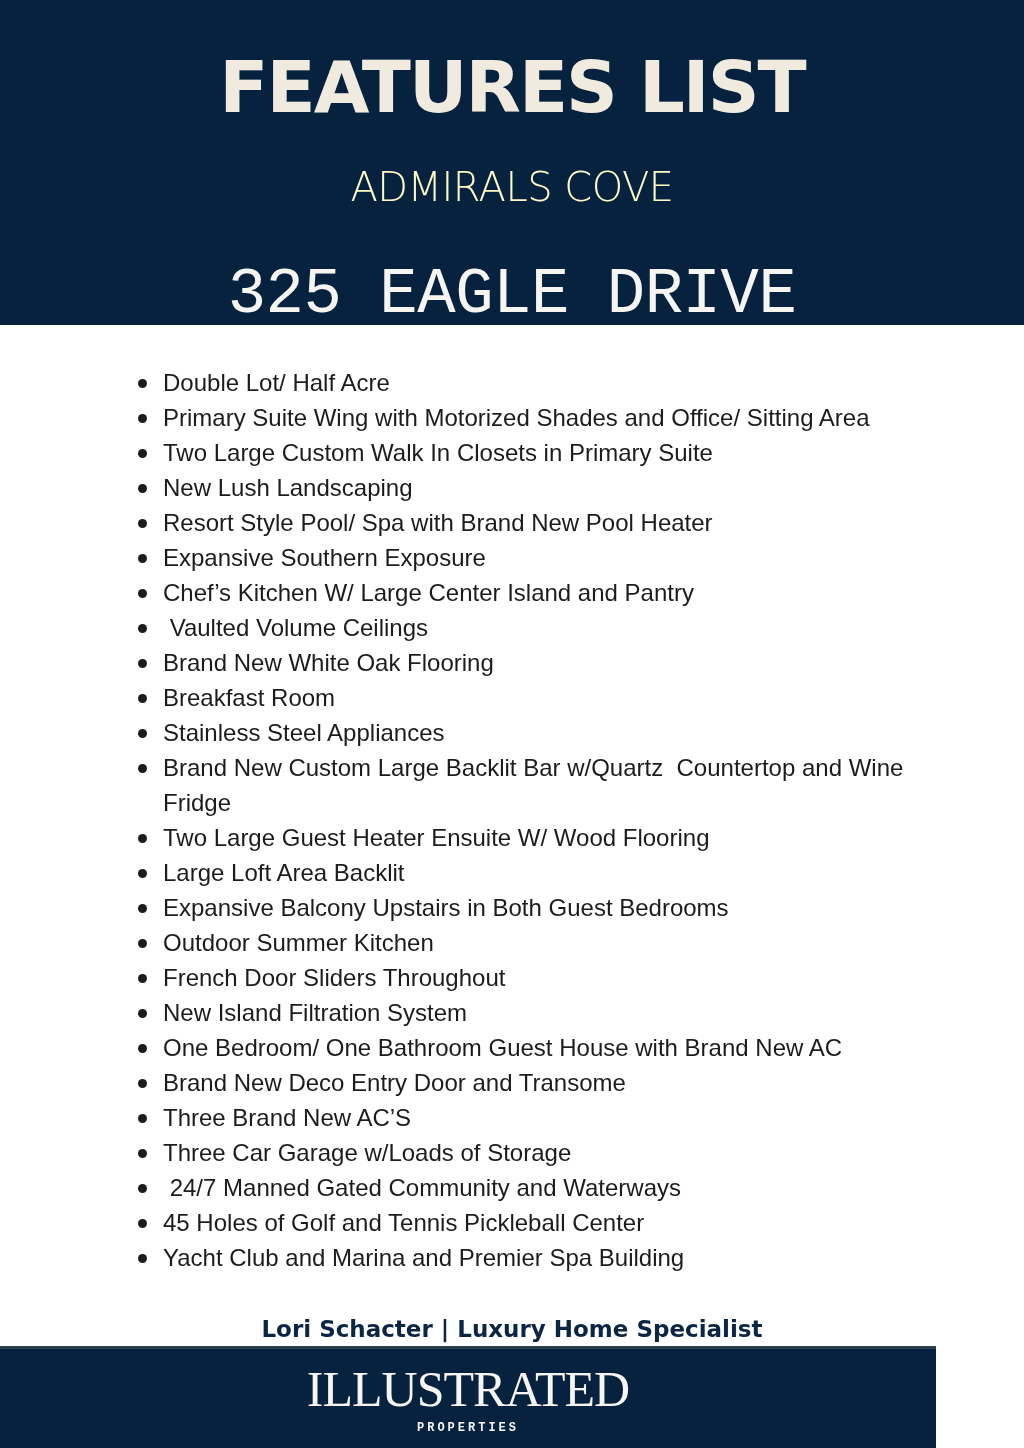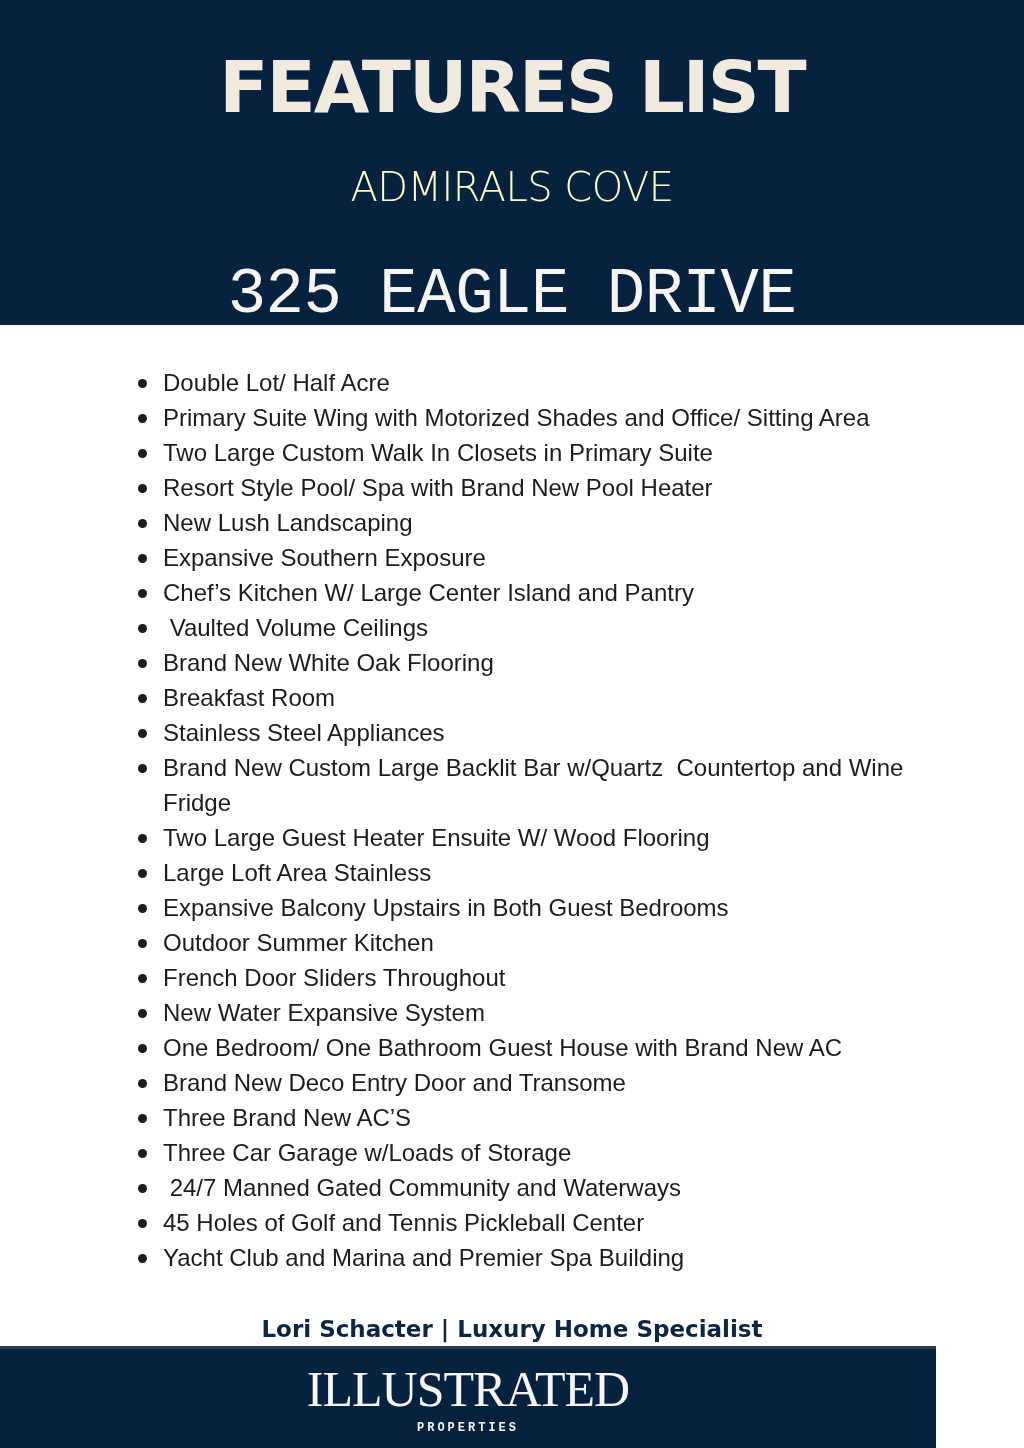--- a/index.html
+++ b/index.html
@@ -98,35 +98,35 @@
 <div class="header">
   <div class="title">FEATURES LIST</div>
   <div class="subtitle">ADMIRALS COVE</div>
   <div class="address">325 EAGLE DRIVE</div>
 </div>
 
 <ul class="features">
   <li class="feature"><span class="bullet"></span><span>Double Lot/ Half Acre</span></li>
   <li class="feature"><span class="bullet"></span><span>Primary Suite Wing with Motorized Shades and Office/ Sitting Area</span></li>
   <li class="feature"><span class="bullet"></span><span>Two Large Custom Walk In Closets in Primary Suite</span></li>
+  <li class="feature"><span class="bullet"></span><span>New Lush Landscaping</span></li>
   <li class="feature"><span class="bullet"></span><span>Resort Style Pool/ Spa with Brand New Pool Heater</span></li>
-  <li class="feature"><span class="bullet"></span><span>New Lush Landscaping</span></li>
   <li class="feature"><span class="bullet"></span><span>Expansive Southern Exposure</span></li>
   <li class="feature"><span class="bullet"></span><span>Chef’s Kitchen W/ Large Center Island and Pantry</span></li>
   <li class="feature"><span class="bullet"></span><span> Vaulted Volume Ceilings</span></li>
   <li class="feature"><span class="bullet"></span><span>Brand New White Oak Flooring</span></li>
   <li class="feature"><span class="bullet"></span><span>Breakfast Room</span></li>
   <li class="feature"><span class="bullet"></span><span>Stainless Steel Appliances</span></li>
   <li class="feature"><span class="bullet"></span><span>Brand New Custom Large Backlit Bar w/Quartz  Countertop and Wine Fridge</span></li>
   <li class="feature"><span class="bullet"></span><span>Two Large Guest Heater Ensuite W/ Wood Flooring</span></li>
-  <li class="feature"><span class="bullet"></span><span>Large Loft Area Stainless</span></li>
+  <li class="feature"><span class="bullet"></span><span>Large Loft Area Backlit</span></li>
   <li class="feature"><span class="bullet"></span><span>Expansive Balcony Upstairs in Both Guest Bedrooms</span></li>
   <li class="feature"><span class="bullet"></span><span>Outdoor Summer Kitchen</span></li>
   <li class="feature"><span class="bullet"></span><span>French Door Sliders Throughout</span></li>
-  <li class="feature"><span class="bullet"></span><span>New Water Expansive System</span></li>
+  <li class="feature"><span class="bullet"></span><span>New Island Filtration System</span></li>
   <li class="feature"><span class="bullet"></span><span>One Bedroom/ One Bathroom Guest House with Brand New AC</span></li>
   <li class="feature"><span class="bullet"></span><span>Brand New Deco Entry Door and Transome</span></li>
   <li class="feature"><span class="bullet"></span><span>Three Brand New AC’S</span></li>
   <li class="feature"><span class="bullet"></span><span>Three Car Garage w/Loads of Storage</span></li>
   <li class="feature"><span class="bullet"></span><span> 24/7 Manned Gated Community and Waterways</span></li>
   <li class="feature"><span class="bullet"></span><span>45 Holes of Golf and Tennis Pickleball Center</span></li>
   <li class="feature"><span class="bullet"></span><span>Yacht Club and Marina and Premier Spa Building</span></li>
 </ul>
 
 <div class="agent">Lori Schacter |  Luxury Home Specialist</div>

